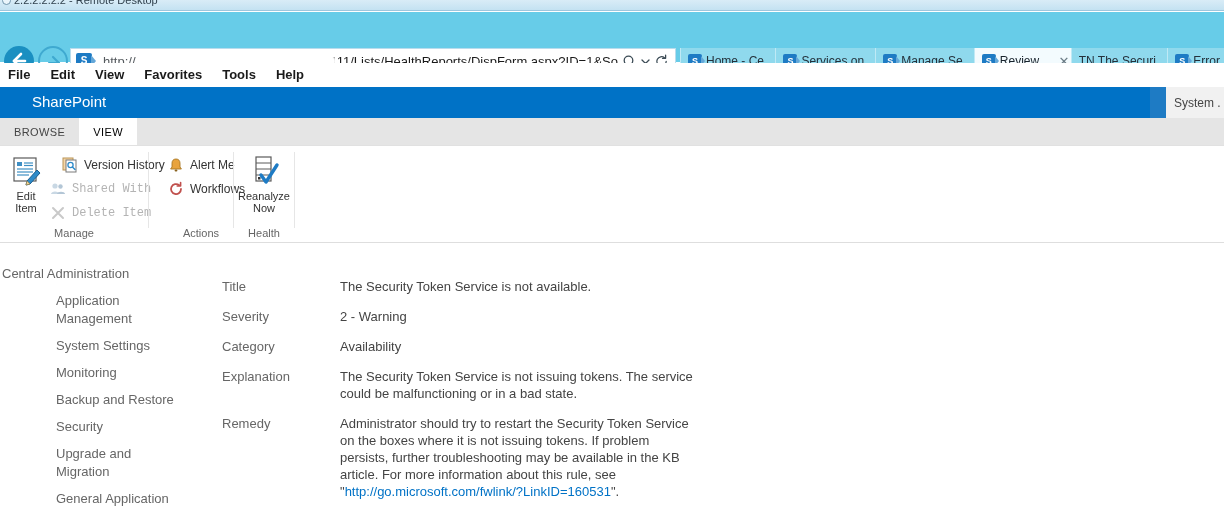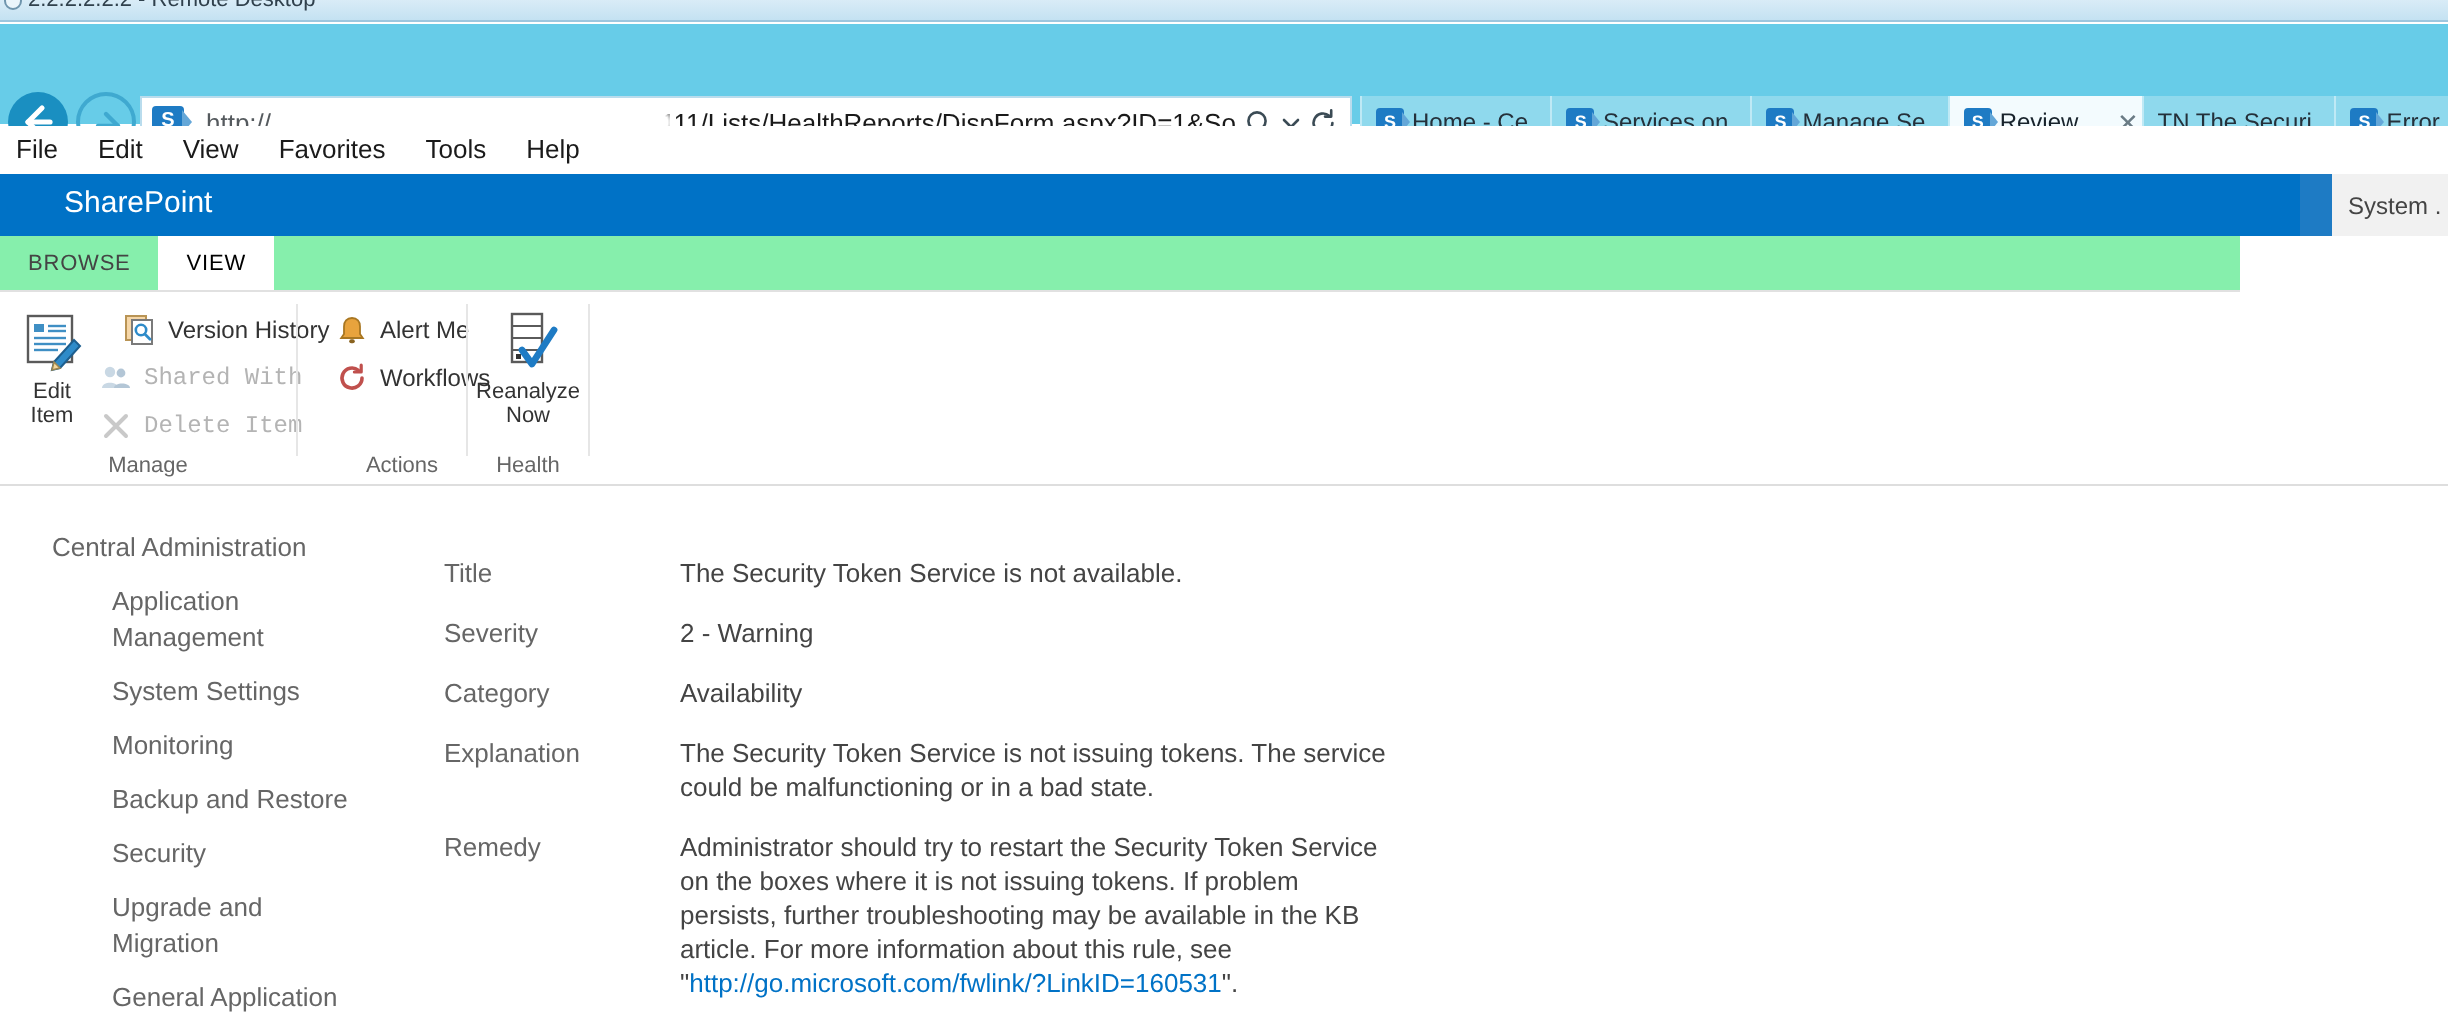--- a/index.html
+++ b/index.html
@@ -104,21 +104,21 @@
     border-top: 5px solid transparent; border-bottom: 5px solid transparent;
   }
   .tab-close { color: #6a7b85; font-size: 13px; margin-left: 2px; }
 
   
   .menubar {
     position: absolute; left: 0; top: 63px; width: 1224px; height: 24px;
     background: #ffffff; display: flex; align-items: center; gap: 0px;
   }
   .menu-item {
-    font-size: 13px; color: #1a1a1a; padding: 0 10px; line-height: 24px;
+    font-size: 13px; color: #1a1a1a; padding: 0 10px; line-height: 24px; font-weight: bold;
   }
   .menu-item:first-child { padding-left: 8px; }
 
   
   .suite {
     position: absolute; left: 0; top: 87px; width: 1224px; height: 31px;
     background: #0072c6;
   }
   .suite-brand {
     position: absolute; left: 32px; top: 6px;
@@ -132,22 +132,22 @@
   .suite-right-label {
     font-size: 12px; color: #444; margin-left: 8px; white-space: nowrap;
   }
   .suite-right-tab {
     position: absolute; right: 58px; top: 0; width: 16px; height: 31px;
     background: #1e7bc4;
   }
 
   
   .ribbon-tabs {
-    position: absolute; left: 0; top: 118px; width: 1120px; height: 28px;
-    background: #86efac; border-bottom: 1px solid #e1e1e1;
+    position: absolute; left: 0; top: 118px; width: 1224px; height: 28px;
+    background: #e5e5e5; border-bottom: 1px solid #e1e1e1;
     display: flex; align-items: stretch;
   }
   .rtab {
     padding: 0 14px; display: flex; align-items: center;
     font-size: 11px; letter-spacing: .4px; color: #444;
   }
   .rtab.active { background: #ffffff; color: #000; }
 
   
   .ribbon {
@@ -178,21 +178,21 @@
   .sm-btn.disabled { color: #b4b4b4; font-family: Liberation Mono, monospace; }
   .sm-btn svg, .big-btn svg { display: block; }
 
   
   .page {
     position: absolute; left: 0; top: 244px; width: 1224px; height: 267px;
     background: #ffffff;
   }
   .leftnav { position: absolute; left: 0; top: 22px; width: 210px; }
   .nav-head {
-    font-size: 13px; color: #666; padding-left: 26px; margin-bottom: 11px;
+    font-size: 13px; color: #666; padding-left: 2px; margin-bottom: 11px;
   }
   .nav-item {
     font-size: 13px; color: #666; padding-left: 56px; line-height: 18px;
     margin-bottom: 9px; max-width: 180px;
   }
 
   .form { position: absolute; left: 222px; top: 34px; width: 560px; }
   .frow { display: flex; margin-bottom: 13px; }
   .frow-label {
     flex: 0 0 118px; font-size: 13px; color: #666; line-height: 17px;

